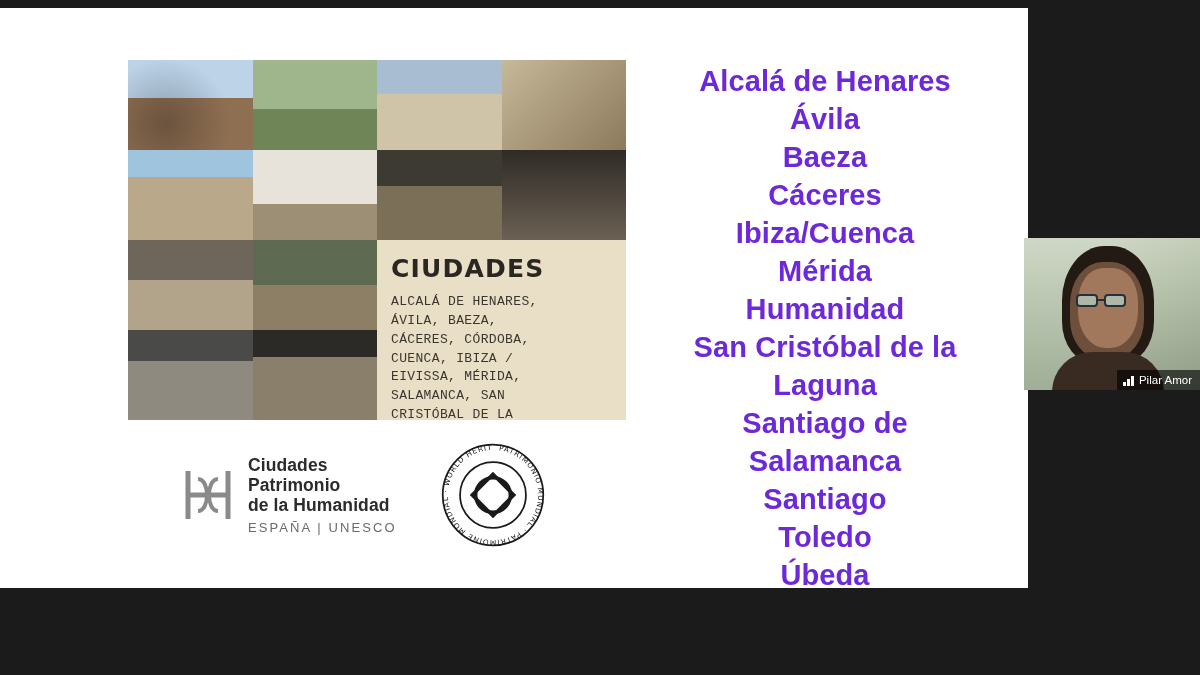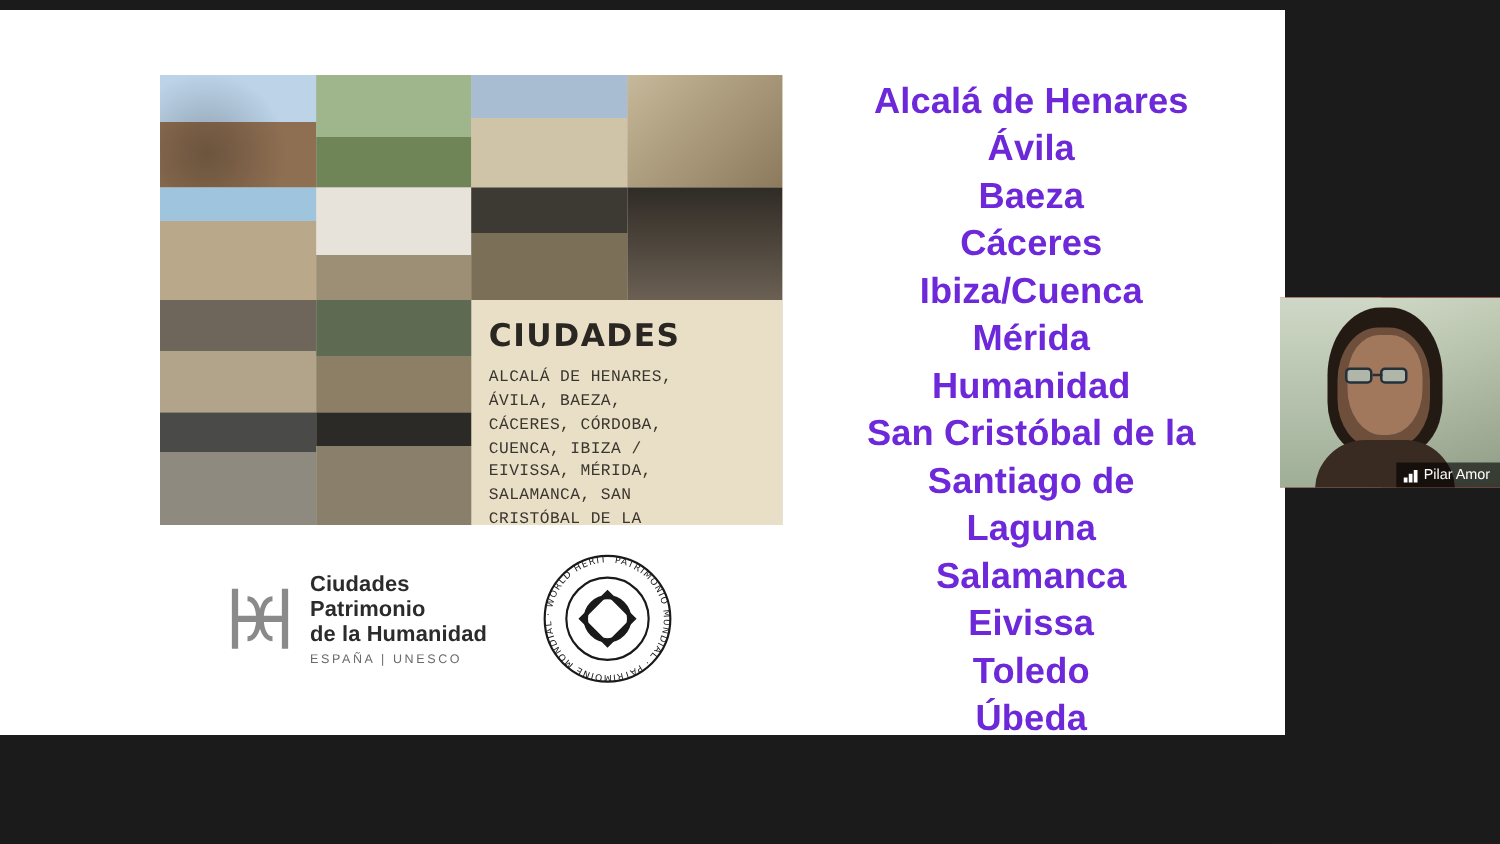--- a/index.html
+++ b/index.html
@@ -73,21 +73,21 @@
   }
   .cph-logo { display: flex; align-items: center; gap: 12px; }
   .cph-mark { width: 56px; height: 60px; }
   .cph-text { line-height: 1.16; }
   .cph-text .l {
     font-size: 17.5px; font-weight: 700; color: #2b2b2b;
     letter-spacing: .1px;
   }
   .cph-sub {
     margin-top: 5px;
-    font-size: 10px; letter-spacing: 2.1px; color: #6a6a6a;
+    font-size: 13px; letter-spacing: 2.1px; color: #6a6a6a;
   }
   .unesco { width: 104px; height: 104px; }
 
   
   .city-list {
     position: absolute;
     left: 660px; top: 55px;
     width: 330px;
     text-align: center;
   }
@@ -230,24 +230,24 @@
 
     <ul class="city-list">
       <li>Alcalá de Henares</li>
       <li>Ávila</li>
       <li>Baeza</li>
       <li>Cáceres</li>
       <li>Ibiza/Cuenca</li>
       <li>Mérida</li>
       <li>Humanidad</li>
       <li>San Cristóbal de la</li>
+      <li>Laguna</li>
       <li>Santiago de</li>
-      <li>Laguna</li>
       <li>Salamanca</li>
-      <li>Eivissa</li>
+      <li>Santiago</li>
       <li>Toledo</li>
       <li>Úbeda</li>
     </ul>
   </div>
 
   <div class="bottom-band"></div>
 
   <div class="rail">
     <div class="participant">
       <div class="p-bg"></div>

